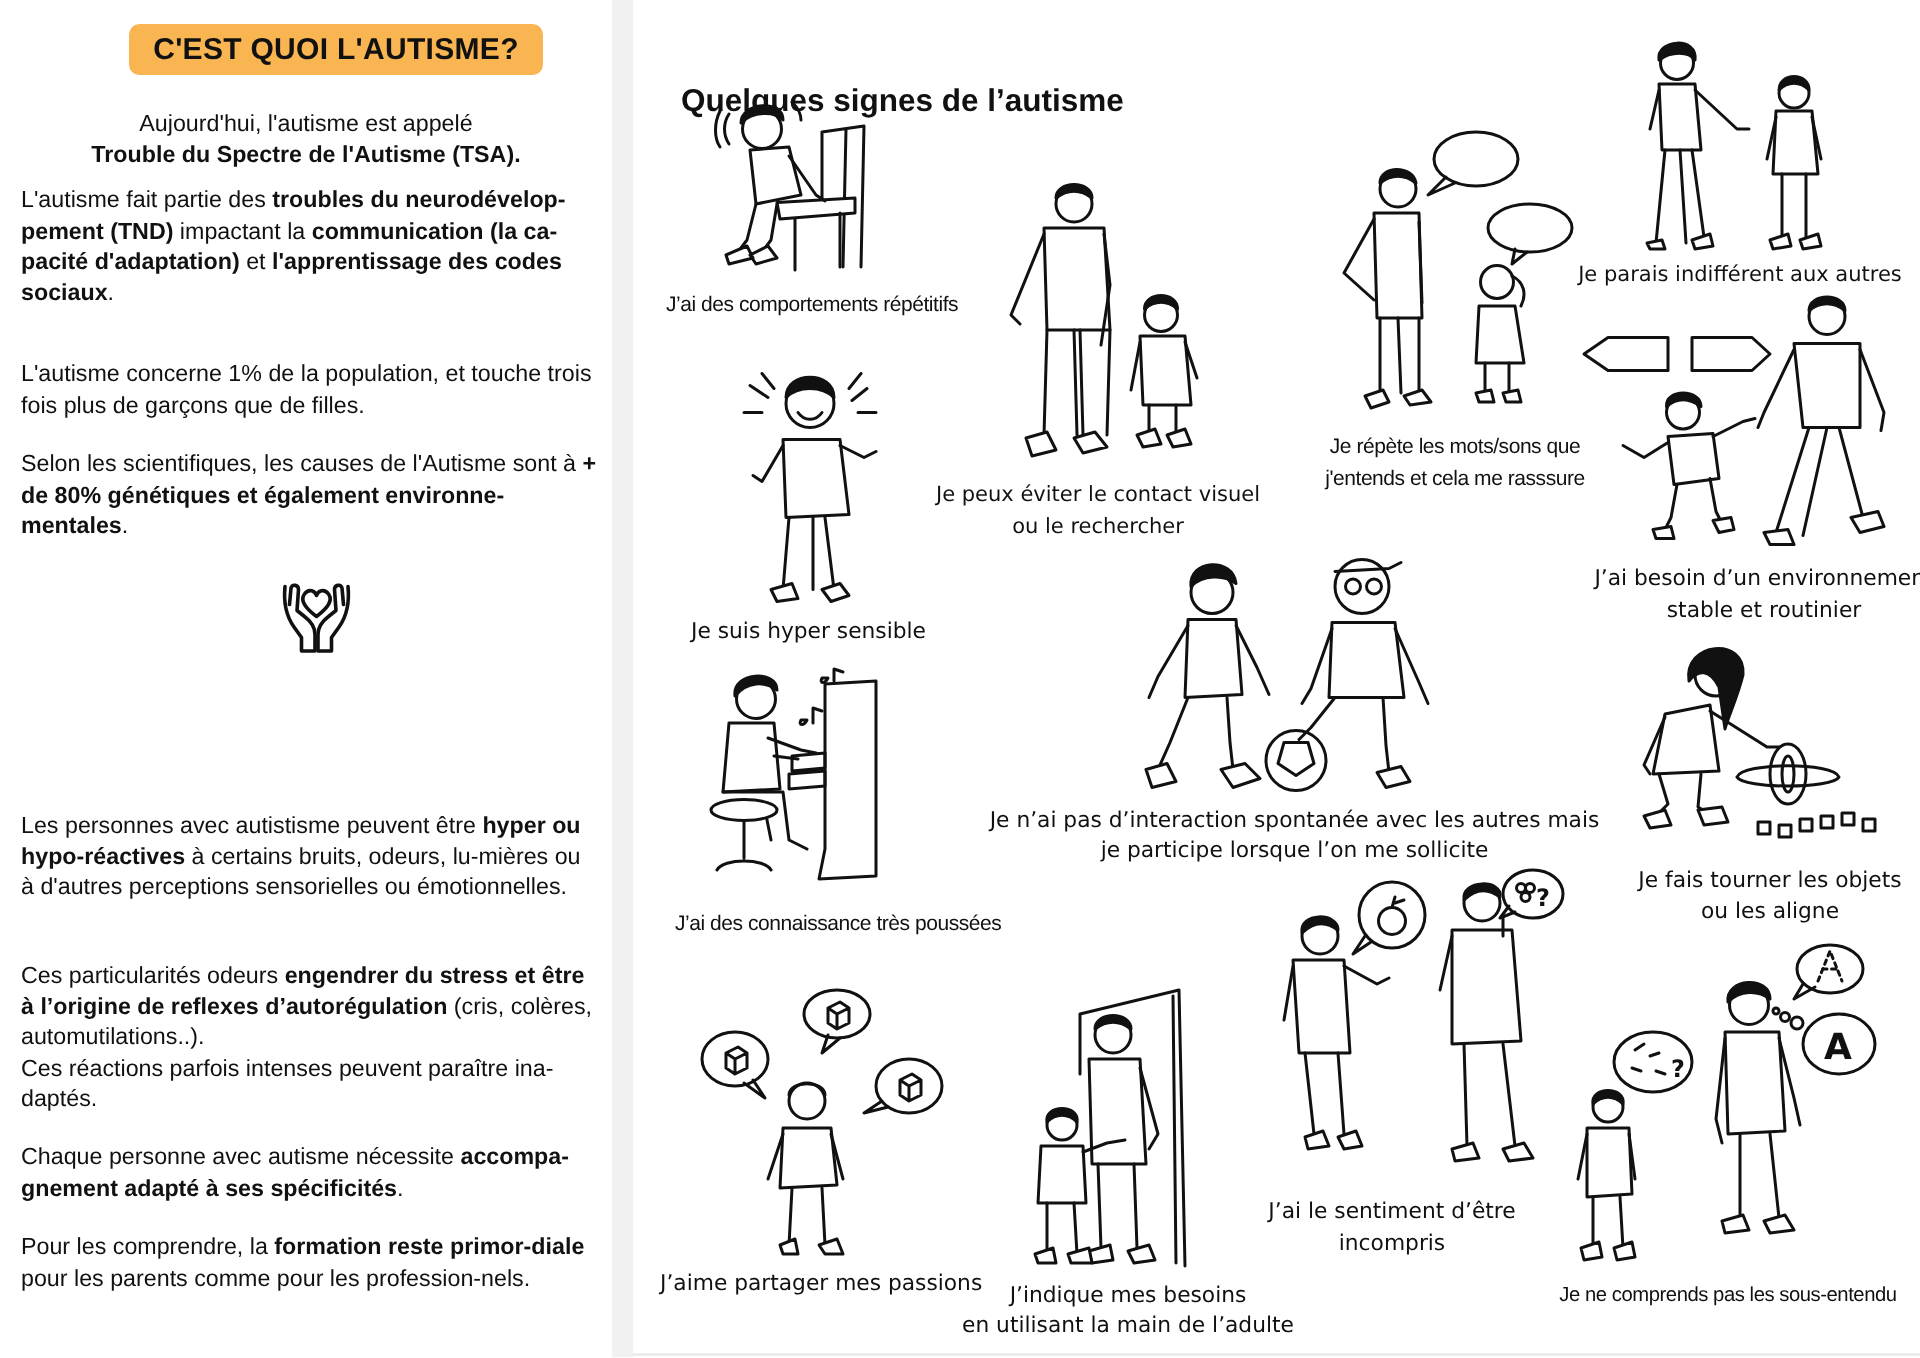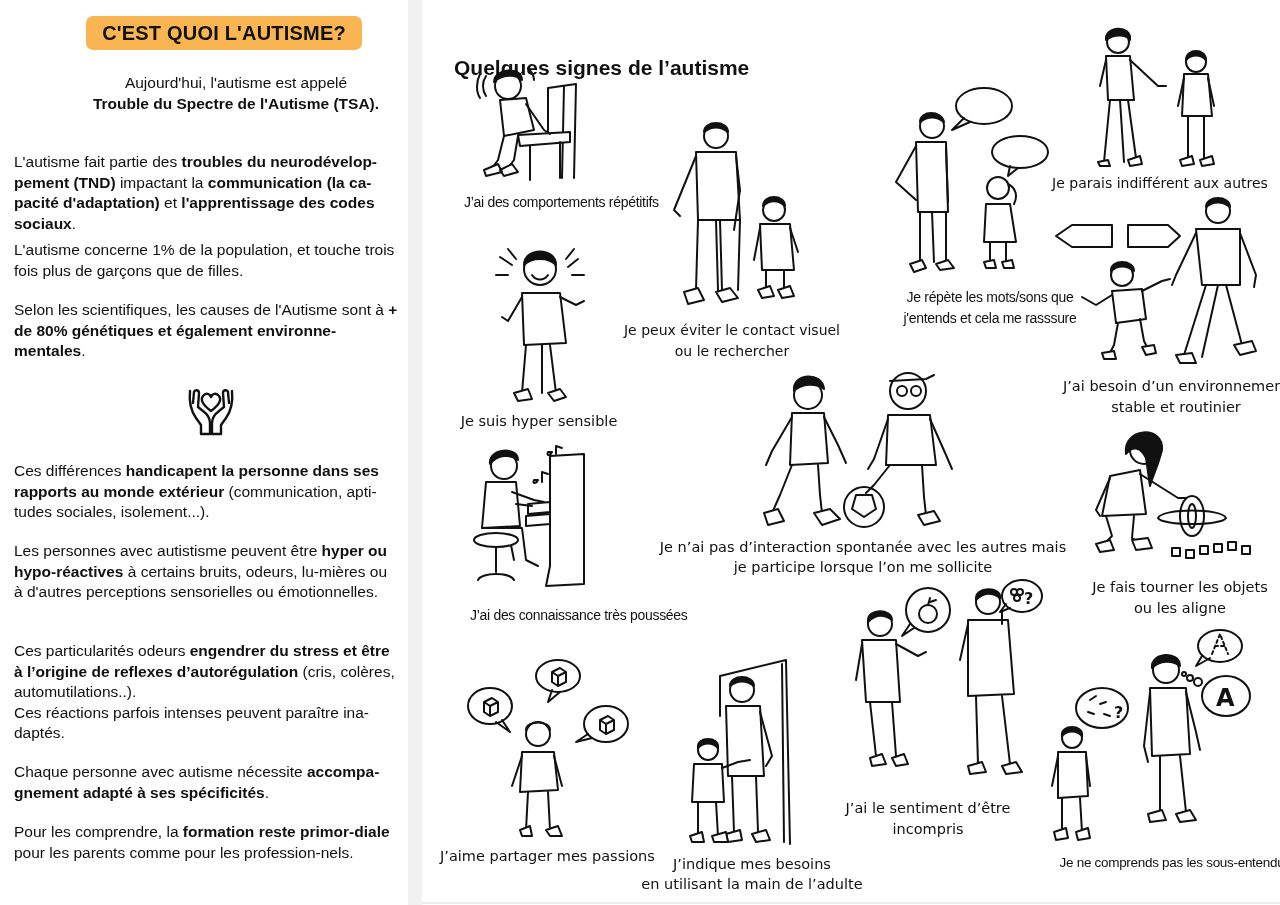--- a/index.html
+++ b/index.html
@@ -5,48 +5,48 @@
   html, body { margin:0; padding:0; }
   body { width:1280px; height:905px; background:#ffffff; position:relative; overflow:hidden;
          font-family:"Liberation Sans", sans-serif; color:#111; }
   .left { position:absolute; left:0; top:0; width:404px; height:905px; background:#fff; }
   .sep { position:absolute; left:408px; top:0; width:14px; height:905px; background:#f1f1f1; }
   .right { position:absolute; left:422px; top:0; width:858px; height:902px; background:#fff;
            border-bottom:2px solid #ececec; }
   .badge { position:absolute; left:86px; top:16px; width:276px; height:34px; background:#f8b552;
            border-radius:7px; display:flex; align-items:center; justify-content:center;
            font-weight:bold; font-size:20px; letter-spacing:0.2px; color:#111; }
-  .intro { position:absolute; left:0; width:408px; top:72px; text-align:center; font-size:15.5px; line-height:21px;padding-left:32px; }
+  .intro { position:absolute; left:0; width:408px; top:72px; text-align:center; font-size:15.5px; line-height:21px; }
   .para { position:absolute; left:14px; width:384px; font-size:15.5px; line-height:20.5px; }
   .para b { font-weight:bold; }
   .hands { position:absolute; left:183px; top:381px; width:56px; height:56px; }
   .rtitle { position:absolute; left:454px; top:20px; font-weight:bold; font-size:21px; color:#111;margin-top:36px; }
   .cap { position:absolute; font-size:14.5px; line-height:20px; text-align:center; color:#111;
          font-family:"DejaVu Sans", sans-serif; white-space:nowrap; }
-  .cap.narrow { font-family:"Liberation Sans", sans-serif; font-size:14px; letter-spacing:-0.3px;margin-left:20px; }
+  .cap.narrow { font-family:"Liberation Sans", sans-serif; font-size:14px; letter-spacing:-0.3px; }
   .fig { position:absolute; }
   svg.art { width:100%; height:100%; overflow:visible; }
   svg.art * { fill:none; stroke:#111; stroke-width:2; stroke-linecap:round; stroke-linejoin:round; }
   svg.art .hair { fill:#111; }
   svg.art .w { fill:#fff; }
   svg.art text { fill:#111; stroke:none; font-family:"DejaVu Sans", sans-serif; font-weight:bold; }
 </style>
 </head>
 <body>
 
 <div class="left">
   <div class="badge">
     <span>C'EST QUOI L'AUTISME?</span>
   </div>
   <div class="intro">
     <div>Aujourd'hui, l'autisme est appelé</div>
     <div style="font-weight:bold">Trouble du Spectre de l'Autisme (TSA).</div>
   </div>
 
-  <div class="para" style="top:152px">
+  <div class="para" style="top:124px">
     <span>L'autisme fait partie des </span><b>troubles du neurodévelop-pement (TND)</b><span> impactant la </span><b>communication (la ca-pacité d'adaptation)</b><span> et </span><b>l'apprentissage des codes sociaux</b><span>.</span>
   </div>
 
   <div class="para" style="top:240px">
     <span>L'autisme concerne 1% de la population, et touche trois fois plus de garçons que de filles.</span>
   </div>
 
   <div class="para" style="top:300px">
     <span>Selon les scientifiques, les causes de l'Autisme sont à </span><b>+ de 80% génétiques et également environne-mentales</b><span>.</span>
   </div>
@@ -54,23 +54,20 @@
   <div class="hands">
     <svg viewBox="0 0 56 56" width="56" height="56">
       <g fill="none" stroke="#111" stroke-width="2.4" stroke-linejoin="round" stroke-linecap="round">
         <path d="M28 30 C20 24 17 19 20 15 C23 11 27 13 28 16 C29 13 33 11 36 15 C39 19 36 24 28 30 Z"></path>
         <path d="M7 10 C6 20 8 30 13 37 L18 44 L18 53 L27 53 L27 42 C27 37 24 33 20 30 L15 26 L16 12 C16 9 12 8 11 11 L10 22"></path>
         <path d="M49 10 C50 20 48 30 43 37 L38 44 L38 53 L29 53 L29 42 C29 37 32 33 36 30 L41 26 L40 12 C40 9 44 8 45 11 L46 22"></path>
       </g>
     </svg>
   </div>
 
-  <div class="para" style="top:461px">
-    <span>Ces différences </span><b>handicapent la personne dans ses rapports au monde extérieur</b><span> (communication, apti-tudes sociales, isolement...).</span>
-  </div>
 
   <div class="para" style="top:541px">
     <span>Les personnes avec autistisme peuvent être </span><b>hyper ou hypo-réactives</b><span> à certains bruits, odeurs, lu-mières ou à d'autres perceptions sensorielles ou émotionnelles.</span>
   </div>
 
   <div class="para" style="top:641px">
     <span>Ces particularités odeurs </span><b>engendrer du stress et être à l’origine de reflexes d’autorégulation</b><span> (cris, colères, automutilations..).</span><br><span>Ces réactions parfois intenses peuvent paraître ina-daptés.</span>
   </div>
 
   <div class="para" style="top:822px">

